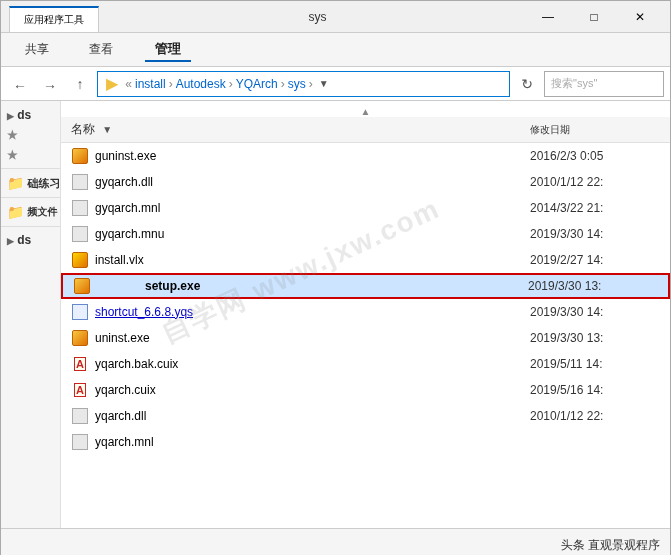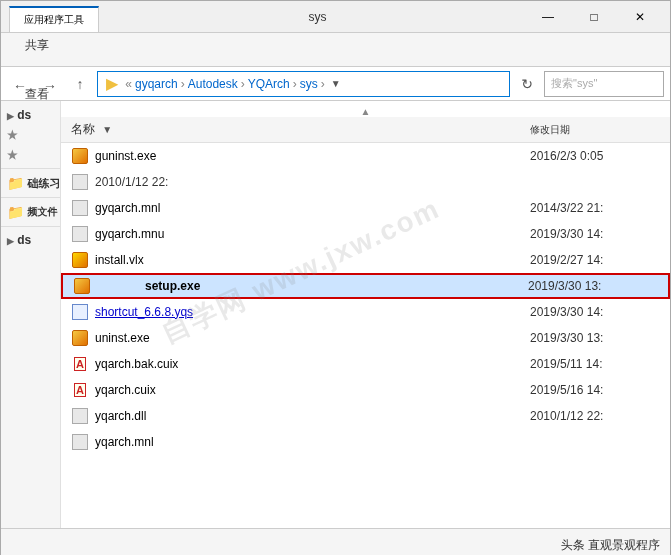--- a/index.html
+++ b/index.html
@@ -67,24 +67,23 @@
       background: transparent;
       border: none;
     }
 
     
     .ribbon {
       background: #f5f5f5;
       border-bottom: 1px solid #ccc;
       height: 34px;
       display: flex;
-      align-items: flex-start;
+      align-items: center;
       padding: 0 16px;
       gap: 24px;
-      flex-direction: column;
     }
     .ribbon-tab {
       font-size: 12px;
       color: #333;
       padding: 4px 8px;
       cursor: pointer;
     }
     .ribbon-section {
       font-size: 13px;
       font-weight: bold;
@@ -378,21 +377,21 @@
     <span class="ribbon-section">管理</span>
   </div>
 
   <div class="address-bar">
     <div class="nav-btn">←</div>
     <div class="nav-btn">→</div>
     <div class="nav-btn">↑</div>
     <div class="address-path">
       <span style="color:#f0c040; font-size:16px; margin-right:4px;">▶</span>
       <span class="address-separator">«</span>
-      <span class="address-segment">gyqarch</span>
+      <span class="address-segment">install</span>
       <span class="address-separator">›</span>
       <span class="address-segment">Autodesk</span>
       <span class="address-separator">›</span>
       <span class="address-segment">YQArch</span>
       <span class="address-separator">›</span>
       <span class="address-segment">sys</span>
       <span class="address-separator">›</span>
       <span class="address-arrow">▼</span>
     </div>
     <div class="address-controls">
@@ -448,20 +447,21 @@
             <span class="icon-exe"></span>
           </div>
         <div class="file-name">guninst.exe</div>
         <div class="file-date">2016/2/3 0:05</div>
       </div>
 
       <div class="file-row">
         <div class="file-icon">
             <span class="icon-dll"></span>
           </div>
+        <div class="file-name">gyqarch.dll</div>
         <div class="file-date">2010/1/12 22:</div>
       </div>
 
       <div class="file-row">
         <div class="file-icon">
             <span class="icon-dll"></span>
           </div>
         <div class="file-name">gyqarch.mnl</div>
         <div class="file-date">2014/3/22 21:</div>
       </div>

